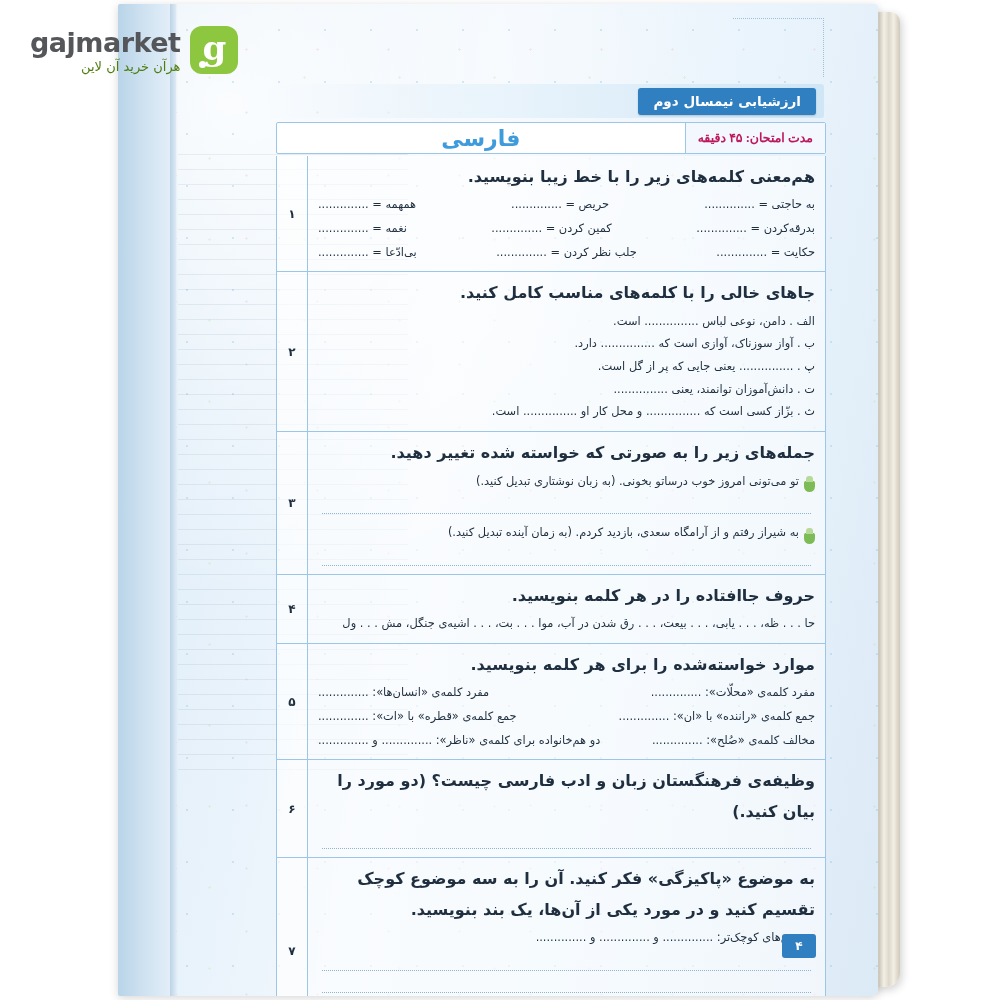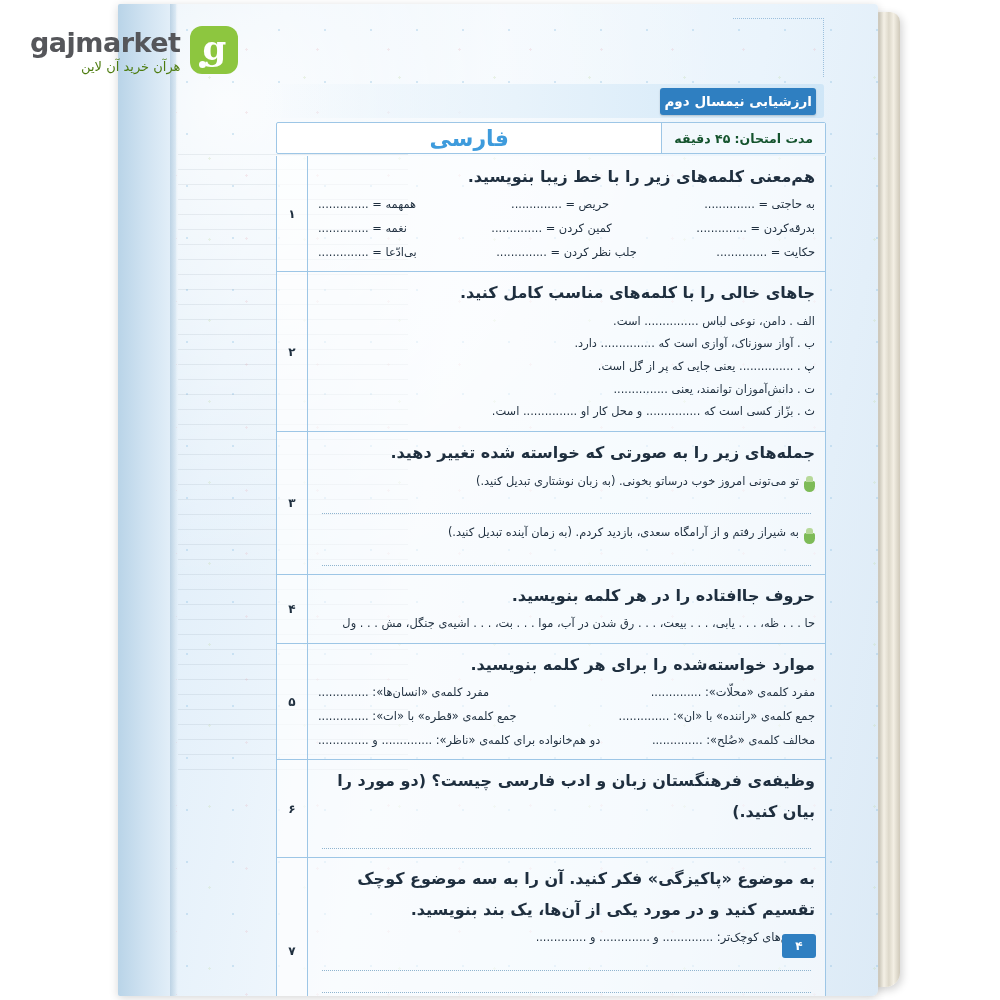--- a/index.html
+++ b/index.html
@@ -145,21 +145,21 @@
     border-radius: 3px;
   }
   .hdr-title {
     position: absolute;
     right: 62px;
     top: 84px;
     background: #2f7fc1;
     color: #ffffff;
     font-size: 13.5px;
     font-weight: bold;
-    padding: 5px 4px 6px;
+    padding: 5px 15px 6px;
     border-radius: 3px;
     box-shadow: 0 1px 2px rgba(0,0,0,0.18);
     white-space: nowrap;
   }
 
   
   .subject-row {
     position: absolute;
     right: 52px;
     top: 118px;
@@ -177,27 +177,28 @@
     text-align: center;
     color: #3e9bdc;
     font-size: 22px;
     font-weight: bold;
     letter-spacing: 0.5px;
   }
   .subject-time {
     border-left: 1px solid #9dc6e6;
     padding: 0 12px;
     font-size: 12.5px;
-    color: #14532d;
+    color: #be185d;
     font-weight: bold;
     height: 100%;
     display: flex;
     align-items: center;
     background: #f2f8fd;
     order: -1;
+    font-family: Liberation Serif, serif;
   }
 
   
   .qtable {
     position: absolute;
     right: 52px;
     top: 152px;
     width: 548px;
     border: 1px solid #9dc6e6;
     border-top: none;

